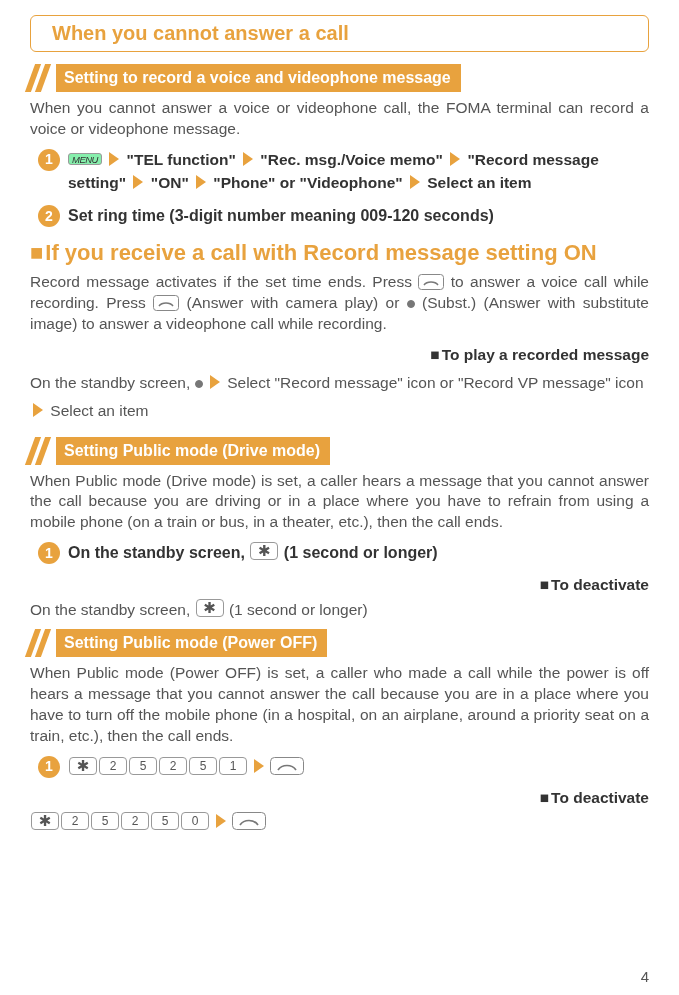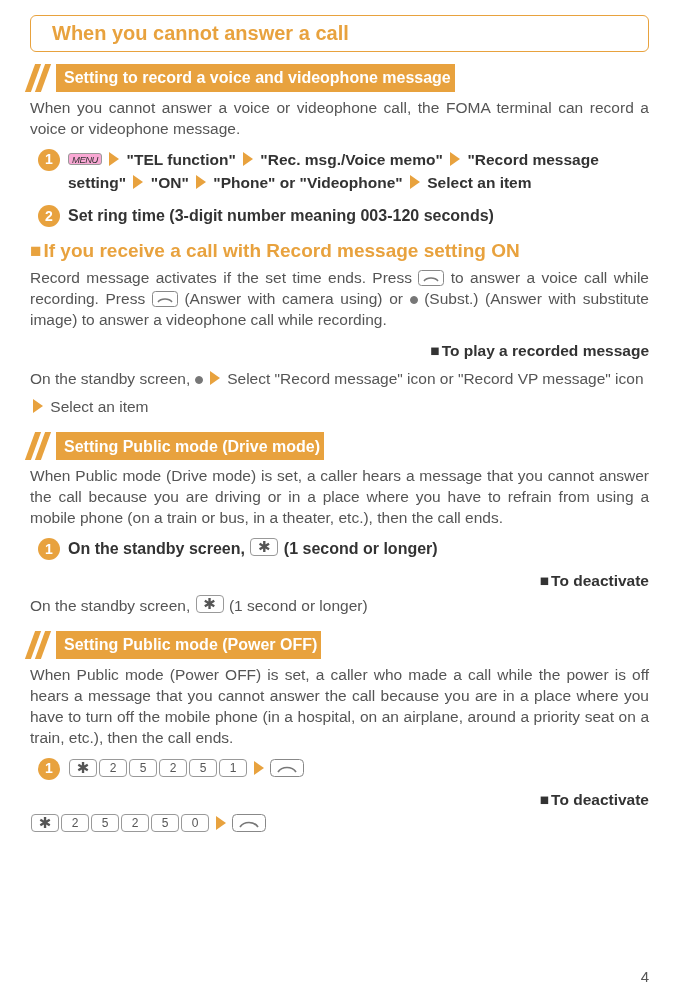--- a/index.html
+++ b/index.html
@@ -38,21 +38,21 @@
     width: 6px;
     background: #e8a23e;
     transform: skewX(-20deg);
     margin-right: 4px;
   }
   .banner-text {
     background: #e8a23e;
     color: #fff;
     font-weight: bold;
     font-size: 16px;
-    padding: 4px 4px 4px 8px;
+    padding: 4px 10px 4px 8px;
     display: flex;
     align-items: center;
   }
   .body-text {
     text-align: justify;
     margin-bottom: 8px;
   }
   .num-circle {
     display: inline-flex;
     align-items: center;
@@ -90,30 +90,30 @@
     vertical-align: -1px;
     margin: 0 3px;
   }
   .menu-key {
     display: inline-block;
     border: 1px solid #999;
     border-radius: 3px;
     font-size: 9.5px;
     padding: 1px 3px 0px 3px;
     vertical-align: 2px;
-    background: #f9a8d4;
+    background: #86efac;
     font-weight: normal;
     font-style: italic;
     letter-spacing: -0.5px;
     line-height: 1;
   }
   .orange-sub {
     color: #e8a23e;
     font-weight: bold;
-    font-size: 19px;
+    font-size: 22px;
     margin-top: 8px;
     margin-bottom: 4px;
   }
   .orange-sub .sq { color: #e8a23e; }
   .black-sub {
     font-weight: bold;
     color: #333;
     margin-top: 10px;
     margin-bottom: 3px;
     text-align: right;
@@ -202,35 +202,35 @@
     <span>"ON"</span>
     <span class="tri"></span>
     <span>"Phone" or "Videophone"</span>
     <span class="tri"></span>
     <span>Select an item</span>
   </div>
 </div>
 
 <div class="step-row">
   <span class="num-circle">2</span>
-  <div class="step-content step2-content">Set ring time (3-digit number meaning 003-120 seconds)</div>
+  <div class="step-content step2-content">Set ring time (3-digit number meaning 009-120 seconds)</div>
 </div>
 
 
 <div class="orange-sub">
   <span class="sq">■</span><span>If you receive a call with Record message setting ON</span>
 </div>
 <p class="body-text" style="text-align:justify;">
   <span>Record message activates if the set time ends. Press </span><svg class="call-svg" width="26" height="16">
       <rect x="0.5" y="0.5" width="25" height="15" rx="3" class="inline-key"></rect>
       <path d="M6 11 C 9 7, 17 7, 20 11" stroke="#777" fill="none" stroke-width="1.5"></path>
     </svg><span> to answer a voice call while recording. Press </span><svg class="call-svg" width="26" height="16">
       <rect x="0.5" y="0.5" width="25" height="15" rx="3" class="inline-key"></rect>
       <path d="M6 11 C 9 7, 17 7, 20 11" stroke="#777" fill="none" stroke-width="1.5"></path>
-    </svg><span> (Answer with camera using) or </span><span class="dot-fill"></span><span> (Subst.) (Answer with substitute image) to answer a videophone call while recording.</span>
+    </svg><span> (Answer with camera play) or </span><span class="dot-fill"></span><span> (Subst.) (Answer with substitute image) to answer a videophone call while recording.</span>
 </p>
 
 <div class="black-sub">
   <span class="sq">■</span><span>To play a recorded message</span>
 </div>
 <p style="line-height:1.8;">
   <span>On the standby screen, </span><span class="dot-fill"></span>
   <span class="tri"></span>
   <span>Select "Record message" icon or "Record VP message" icon</span>
   <span class="tri"></span>
@@ -255,21 +255,21 @@
 </div>
 
 <div class="black-sub">
   <span class="sq">■</span><span>To deactivate</span>
 </div>
 <p>
   <span>On the standby screen, </span><span class="keycap star">✱</span><span> (1 second or longer)</span>
 </p>
 
 
-<div class="orange-banner" style="margin-top:14px;justify-content:flex-end;">
+<div class="orange-banner" style="margin-top:8px;justify-content:flex-end;">
   <div class="banner-slash">
       <span></span>
       <span></span>
     </div>
   <div class="banner-text">Setting Public mode (Power OFF)</div>
 </div>
 <p class="body-text">When Public mode (Power OFF) is set, a caller who made a call while the power is off hears a message that you cannot answer the call because you are in a place where you have to turn off the mobile phone (in a hospital, on an airplane, around a priority seat on a train, etc.), then the call ends.</p>
 
 <div class="dial-row">
   <span class="num-circle">1</span>

